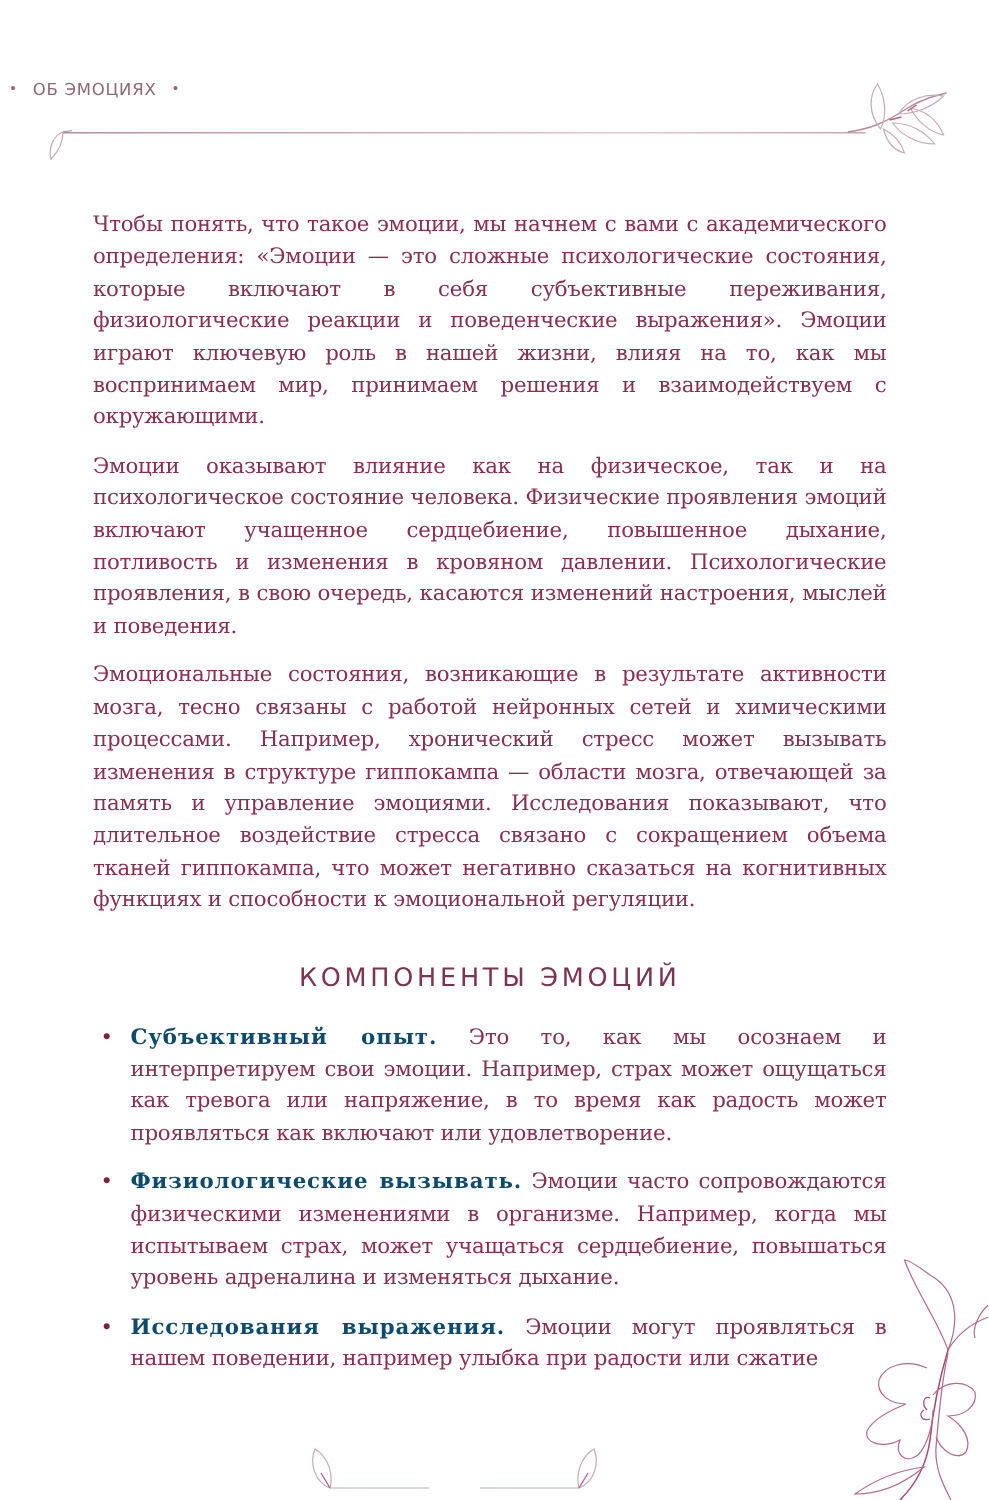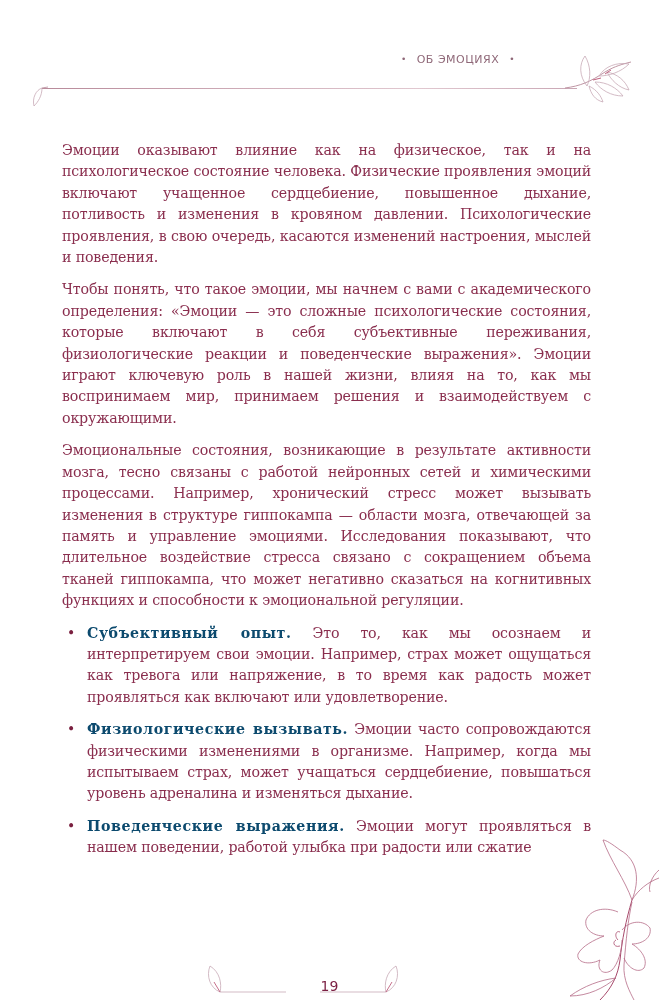--- a/index.html
+++ b/index.html
@@ -13,21 +13,21 @@
       position: relative;
       overflow: hidden;
       font-family: "DejaVu Serif", serif;
       color: #8a2e4e;
     }
     .running-header {
       position: absolute;
       top: 53px;
       left: 0;
       width: 521px;
-      text-align: right;
+      text-align: left;
       font-family: "DejaVu Sans", sans-serif;
       font-size: 11px;
       letter-spacing: 0.5px;
       color: #8f6878;
     }
     .running-header .dot {
       font-size: 9px;
       margin: 0 6px;
       vertical-align: 1px;
     }
@@ -156,34 +156,35 @@
   <path d="M0 40 C 15 38, 25 34, 40 24 C 50 18, 58 16, 66 14" fill="none" stroke="#b88a9a" stroke-width="0.9"></path>
   <path d="M22 38 C 14 28, 14 16, 20 8 C 26 18, 26 30, 22 38 Z" fill="none" stroke="#c8aab6" stroke-width="0.8"></path>
   <path d="M34 28 C 40 18, 52 14, 64 16 C 56 24, 44 28, 34 28 Z" fill="none" stroke="#c8aab6" stroke-width="0.8"></path>
   <path d="M30 34 C 42 34, 52 40, 58 48 C 46 48, 36 42, 30 34 Z" fill="none" stroke="#c8aab6" stroke-width="0.8"></path>
   <path d="M42 24 C 52 26, 60 32, 64 42 C 54 40, 46 32, 42 24 Z" fill="none" stroke="#c8aab6" stroke-width="0.8"></path>
   <path d="M24 38 C 32 42, 36 48, 38 54 C 30 52, 26 46, 24 38 Z" fill="none" stroke="#c8aab6" stroke-width="0.8"></path>
   <path d="M28 32 L 36 30 M 40 26 L 46 22" stroke="#c0607e" stroke-width="1" fill="none"></path>
 </svg>
 
 <div class="content">
+  <p class="paragraph">Чтобы понять, что такое эмоции, мы начнем с вами с академического определения: «Эмоции — это сложные психологические состояния, которые включают в себя субъективные переживания, физиологические реакции и поведенческие выражения». Эмоции играют ключевую роль в нашей жизни, влияя на то, как мы воспринимаем мир, принимаем решения и взаимодействуем с окружающими.</p>
   <p class="paragraph">Эмоции оказывают влияние как на физическое, так и на психологическое состояние человека. Физические проявления эмоций включают учащенное сердцебиение, повышенное дыхание, потливость и изменения в кровяном давлении. Психологические проявления, в свою очередь, касаются изменений настроения, мыслей и поведения.</p>
-  <p class="paragraph">Чтобы понять, что такое эмоции, мы начнем с вами с академического определения: «Эмоции — это сложные психологические состояния, которые включают в себя субъективные переживания, физиологические реакции и поведенческие выражения». Эмоции играют ключевую роль в нашей жизни, влияя на то, как мы воспринимаем мир, принимаем решения и взаимодействуем с окружающими.</p>
   <p class="paragraph">Эмоциональные состояния, возникающие в результате активности мозга, тесно связаны с работой нейронных сетей и химическими процессами. Например, хронический стресс может вызывать изменения в структуре гиппокампа — области мозга, отвечающей за память и управление эмоциями. Исследования показывают, что длительное воздействие стресса связано с сокращением объема тканей гиппокампа, что может негативно сказаться на когнитивных функциях и способности к эмоциональной регуляции.</p>
 
+  <h2 class="section-title">КОМПОНЕНТЫ ЭМОЦИЙ</h2>
 
   <ul class="bullet-list">
     <li class="bullet-item">
       <span class="bullet">•</span><span class="term">Субъективный опыт.</span><span> Это то, как мы осознаем и интерпретируем свои эмоции. Например, страх может ощущаться как тревога или напряжение, в то время как радость может проявляться как включают или удовлетворение.</span>
     </li>
     <li class="bullet-item">
       <span class="bullet">•</span><span class="term">Физиологические вызывать.</span><span> Эмоции часто сопровождаются физическими изменениями в организме. Например, когда мы испытываем страх, может учащаться сердцебиение, повышаться уровень адреналина и изменяться дыхание.</span>
     </li>
     <li class="bullet-item">
-      <span class="bullet">•</span><span class="term">Поведенческие выражения.</span><span> Эмоции могут проявляться в нашем поведении, работой улыбка при радости или сжатие</span>
+      <span class="bullet">•</span><span class="term">Исследования выражения.</span><span> Эмоции могут проявляться в нашем поведении, например улыбка при радости или сжатие</span>
     </li>
   </ul>
 </div>
 
 <svg class="flower-deco" viewBox="0 0 99 180">
   <path d="M43 20 C 50 40, 65 60, 72 80 C 80 60, 78 40, 60 30 C 52 24, 46 20, 43 20 Z" fill="none" stroke="#b56b86" stroke-width="0.8"></path>
   <path d="M72 80 C 78 70, 88 62, 99 58" fill="none" stroke="#b56b86" stroke-width="0.8"></path>
   <path d="M99 50 C 92 56, 88 66, 90 72" fill="none" stroke="#b56b86" stroke-width="0.8"></path>
   <path d="M72 80 C 66 100, 62 120, 60 140 C 58 155, 52 168, 40 180" fill="none" stroke="#a84a6c" stroke-width="1"></path>
   <path d="M72 82 C 68 100, 66 120, 64 145 C 63 160, 70 172, 74 180" fill="none" stroke="#b56b86" stroke-width="0.8"></path>
@@ -194,14 +195,13 @@
 </svg>
 
 <div class="footer">
   <svg class="footer-deco" viewBox="0 0 210 34">
     <path d="M22 30 L 88 30" stroke="#c8aab6" stroke-width="0.8" fill="none"></path>
     <path d="M122 30 L 188 30" stroke="#c8aab6" stroke-width="0.8" fill="none"></path>
     <path d="M22 30 C 12 26, 8 14, 12 4 C 22 10, 24 22, 22 30 Z" fill="none" stroke="#c8aab6" stroke-width="0.8"></path>
     <path d="M188 30 C 198 26, 202 14, 198 4 C 188 10, 186 22, 188 30 Z" fill="none" stroke="#c8aab6" stroke-width="0.8"></path>
     <path d="M16 20 L 22 30 M 194 20 L 188 30" stroke="#c0607e" stroke-width="0.9" fill="none"></path>
   </svg>
-  <div class="page-number">19</div>
 </div>
 
 </body></html>

